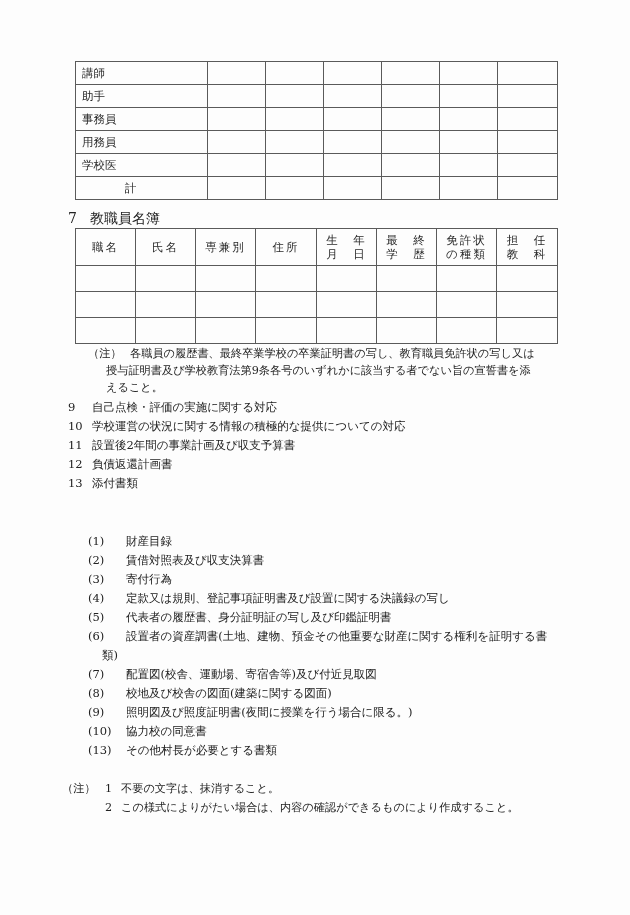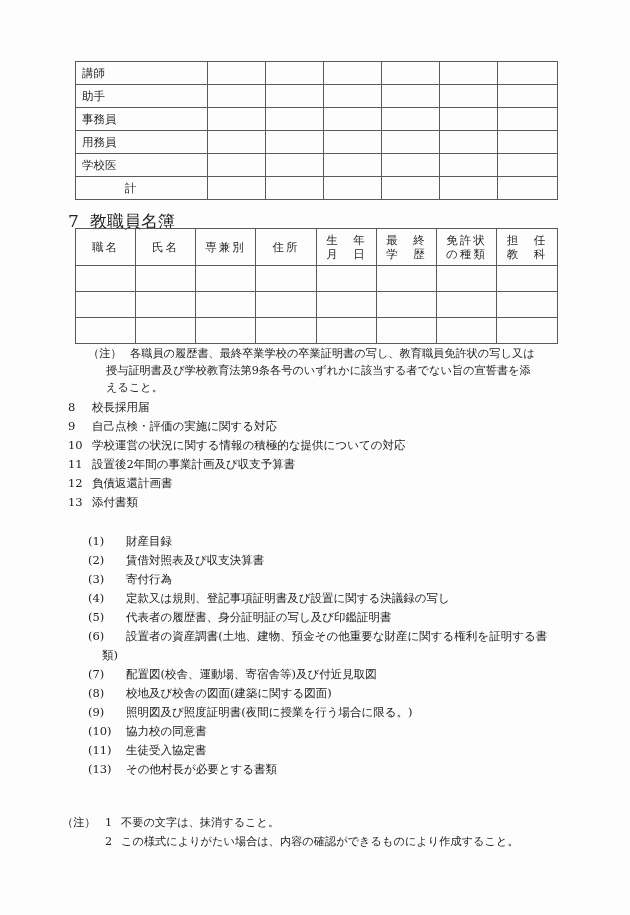--- a/index.html
+++ b/index.html
@@ -56,21 +56,21 @@
     text-align: center;
     padding-left: 0;
     padding-right: 22px;
   }
 
   
   #roster-heading {
     position: absolute;
     left: 68px;
     top: 210px;
-    font-size: 17px;
+    font-size: 14px;
     white-space: nowrap;
   }
   #roster-heading .num {
     display: inline-block;
     width: 22px;
   }
 
   
   #roster-table {
     position: absolute;
@@ -149,21 +149,21 @@
   #sub-list .subitem .wrap-line {
     display: block;
     padding-left: 14px;
     white-space: nowrap;
   }
 
   
   #footnote {
     position: absolute;
     left: 62px;
-    top: 813px;
+    top: 779px;
     font-size: 11.2px;
     line-height: 19px;
   }
   #footnote .fn-row {
     white-space: nowrap;
   }
   #footnote .fn-label {
     display: inline-block;
     width: 43px;
   }
@@ -326,40 +326,38 @@
     </tbody>
   </table>
 
   <div id="roster-note">
     <div class="note-line"><span class="marker">（注）</span><span>各職員の履歴書、最終卒業学校の卒業証明書の写し、教育職員免許状の写し又は</span></div>
     <div class="note-line"><span class="indent"></span><span>授与証明書及び学校教育法第9条各号のいずれかに該当する者でない旨の宣誓書を添</span></div>
     <div class="note-line"><span class="indent"></span><span>えること。</span></div>
   </div>
 
   <div id="numbered-list">
-    <div class="item"><span class="num">8</span><span>校長採用届</span></div>
     <div class="item"><span class="num">9</span><span>自己点検・評価の実施に関する対応</span></div>
     <div class="item"><span class="num">10</span><span>学校運営の状況に関する情報の積極的な提供についての対応</span></div>
     <div class="item"><span class="num">11</span><span>設置後2年間の事業計画及び収支予算書</span></div>
     <div class="item"><span class="num">12</span><span>負債返還計画書</span></div>
     <div class="item"><span class="num">13</span><span>添付書類</span></div>
   </div>
 
   <div id="sub-list">
     <div class="subitem"><span class="num">(1)</span><span>財産目録</span></div>
     <div class="subitem"><span class="num">(2)</span><span>賃借対照表及び収支決算書</span></div>
     <div class="subitem"><span class="num">(3)</span><span>寄付行為</span></div>
     <div class="subitem"><span class="num">(4)</span><span>定款又は規則、登記事項証明書及び設置に関する決議録の写し</span></div>
     <div class="subitem"><span class="num">(5)</span><span>代表者の履歴書、身分証明証の写し及び印鑑証明書</span></div>
     <div class="subitem"><span class="num">(6)</span><span>設置者の資産調書(土地、建物、預金その他重要な財産に関する権利を証明する書</span><span class="wrap-line">類)</span></div>
     <div class="subitem"><span class="num">(7)</span><span>配置図(校舎、運動場、寄宿舎等)及び付近見取図</span></div>
     <div class="subitem"><span class="num">(8)</span><span>校地及び校舎の図面(建築に関する図面)</span></div>
     <div class="subitem"><span class="num">(9)</span><span>照明図及び照度証明書(夜間に授業を行う場合に限る。)</span></div>
     <div class="subitem"><span class="num">(10)</span><span>協力校の同意書</span></div>
-    <div class="subitem"><span class="num">(11)</span><span>生徒受入協定書</span></div>
     <div class="subitem"><span class="num">(13)</span><span>その他村長が必要とする書類</span></div>
   </div>
 
   <div id="footnote">
     <div class="fn-row"><span class="fn-label">（注）</span><span class="fn-num">1</span><span>不要の文字は、抹消すること。</span></div>
     <div class="fn-row"><span class="fn-label"></span><span class="fn-num">2</span><span>この様式によりがたい場合は、内容の確認ができるものにより作成すること。</span></div>
   </div>
 
 </div>
 

